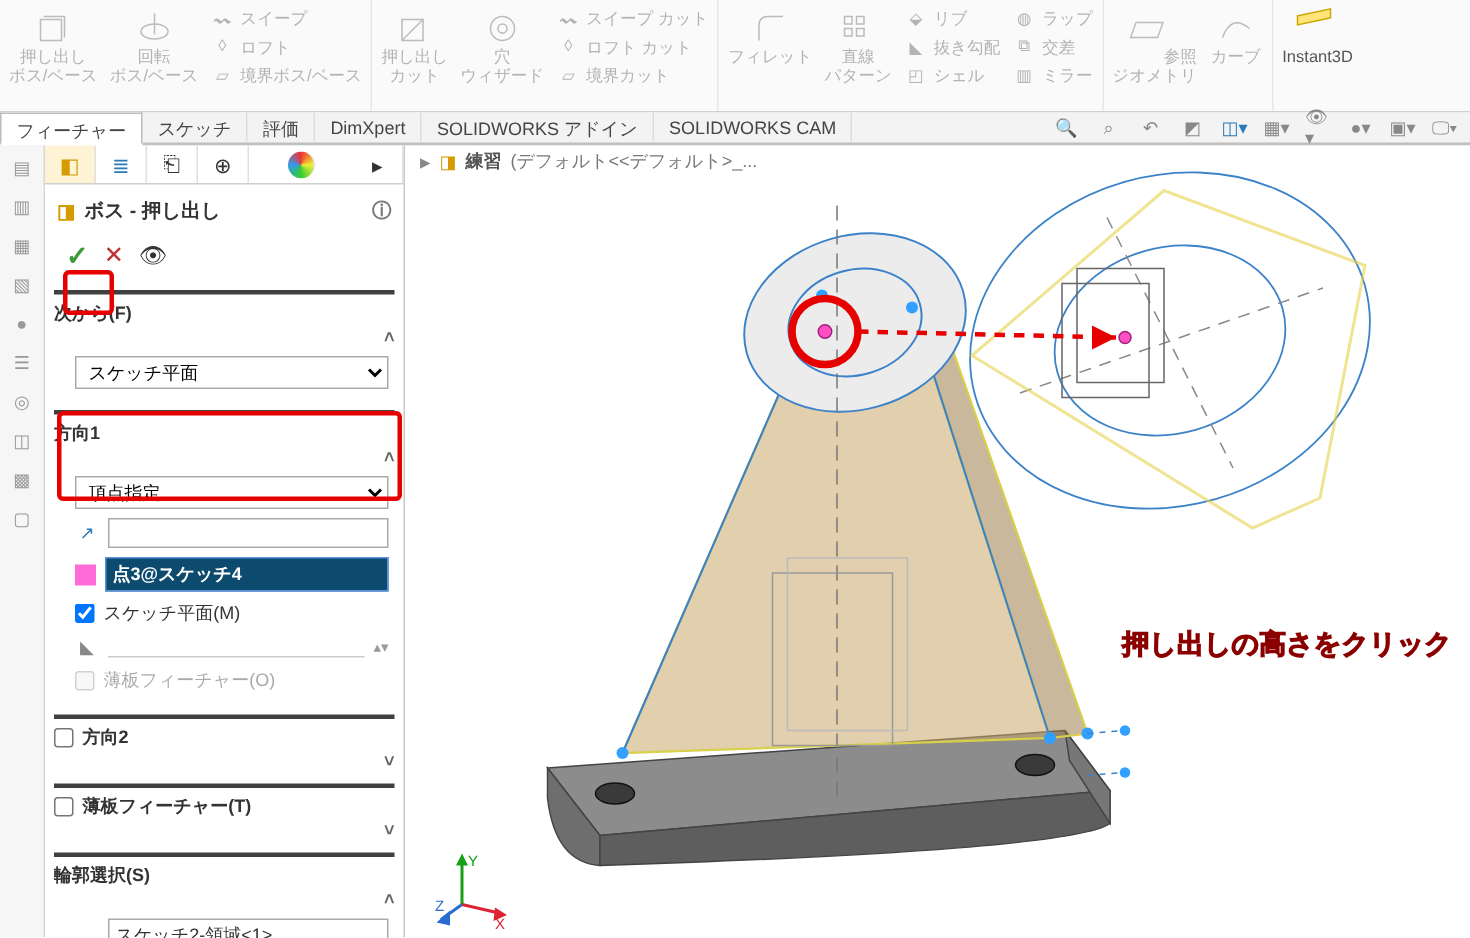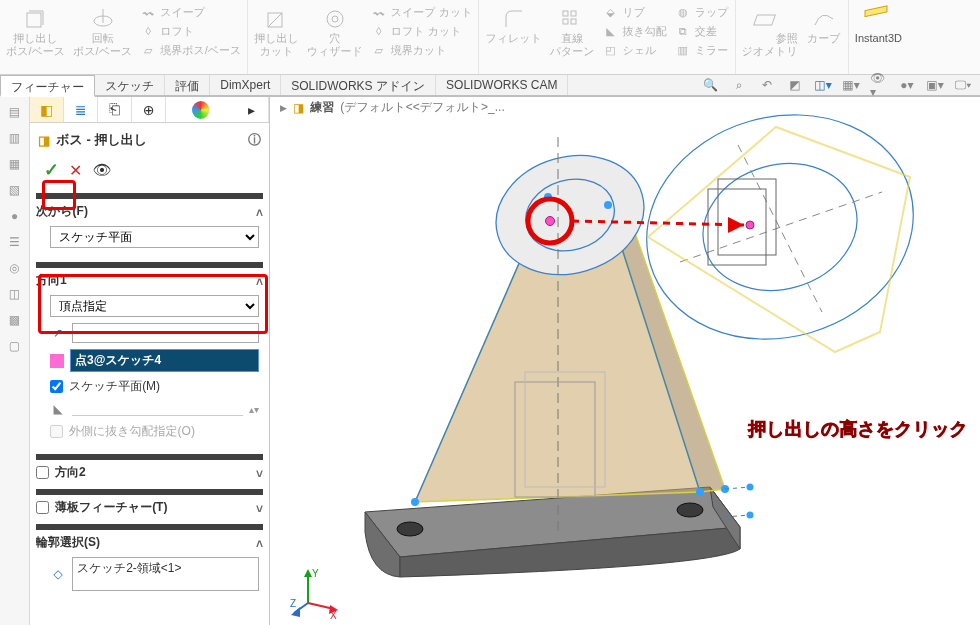--- a/index.html
+++ b/index.html
@@ -35,21 +35,21 @@
   .panel-tabs span { width:34px; display:flex; align-items:center; justify-content:center; border-right:1px solid #e0e0e0; font-size:14px; cursor:pointer; }
   .panel-tabs span.active { background:#fff3d6; }
 
   .panel-body { flex:1; overflow:auto; padding:4px 6px 8px; }
 
   .pm-title-row { display:flex; align-items:center; gap:6px; font-weight:bold; font-size:13px; padding:4px 2px; }
   .pm-title-row .help { margin-left:auto; color:#777; }
 
   .pm-actions { display:flex; align-items:center; gap:10px; padding:6px 8px; position:relative; }
 
-  .group-header { display:flex; align-items:flex-end; font-weight:bold; font-size:12px; padding:4px 0 2px; border-top:6px solid #404040; margin-top:6px; }
+  .group-header { display:flex; align-items:flex-start; font-weight:bold; font-size:12px; padding:4px 0 2px; border-top:3px solid #404040; margin-top:6px;flex-direction:column; }
   .group-header .caret { margin-left:auto; color:#666; }
   .group-body { padding:4px 4px 8px 14px; display:flex; flex-direction:column; gap:6px; }
   select, input[type=text] { font-size:12px; padding:2px 4px; border:1px solid #aaa; background:#fff; }
   .row { display:flex; align-items:center; gap:6px; }
   .row .ico-s { width:16px;height:16px;display:flex;align-items:center;justify-content:center; }
   .selected-field { flex:1; background:#0c4a6e; color:#fff; padding:2px 4px; border:1px solid #5a8fdc;font-weight:bold; }
   .cb-empty { border-bottom:1px solid #ccc; flex:1; height:14px; }
   .listbox { border:1px solid #aaa; height:34px; padding:2px 4px; }
 
   
@@ -321,21 +321,21 @@
             <input type="checkbox" checked="" style="">
             <span>スケッチ平面(M)</span>
           </label>
         <div class="row">
           <span class="ico-s" style="color:#888">◣</span>
           <div class="cb-empty"></div>
           <span style="color:#999;font-size:10px">▴▾</span>
         </div>
         <label class="row" style="color:#aaa">
             <input type="checkbox" disabled="" style="">
-            <span>外側に抜き勾配指定(O)</span>
+            <span>薄板フィーチャー(O)</span>
           </label>
       </div>
 
       <div class="group-header">
         <label class="row" style="font-weight:bold">
             <input type="checkbox" style="">
             <span>方向2</span>
           </label>
         <span class="caret">˅</span>
       </div>

